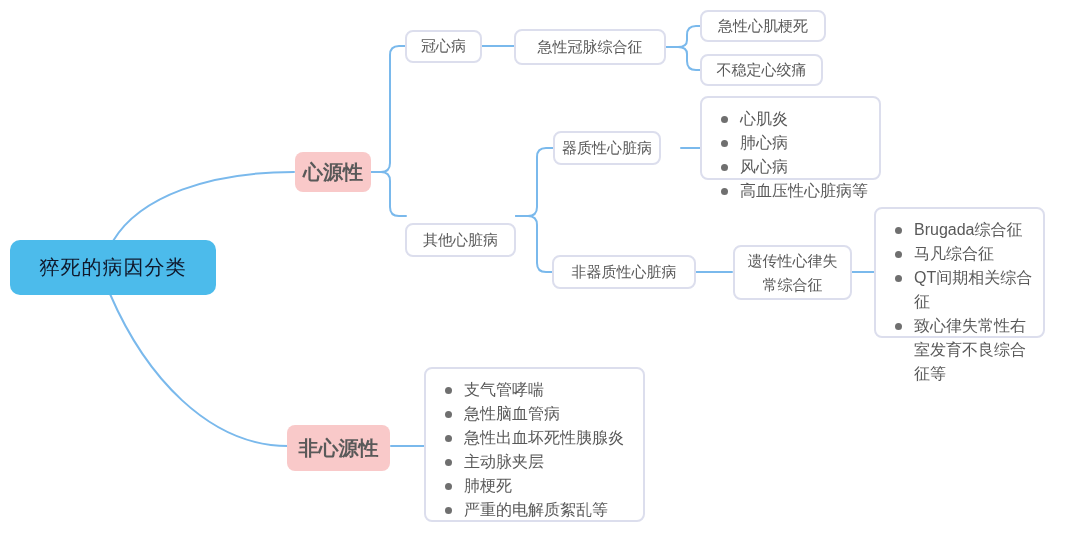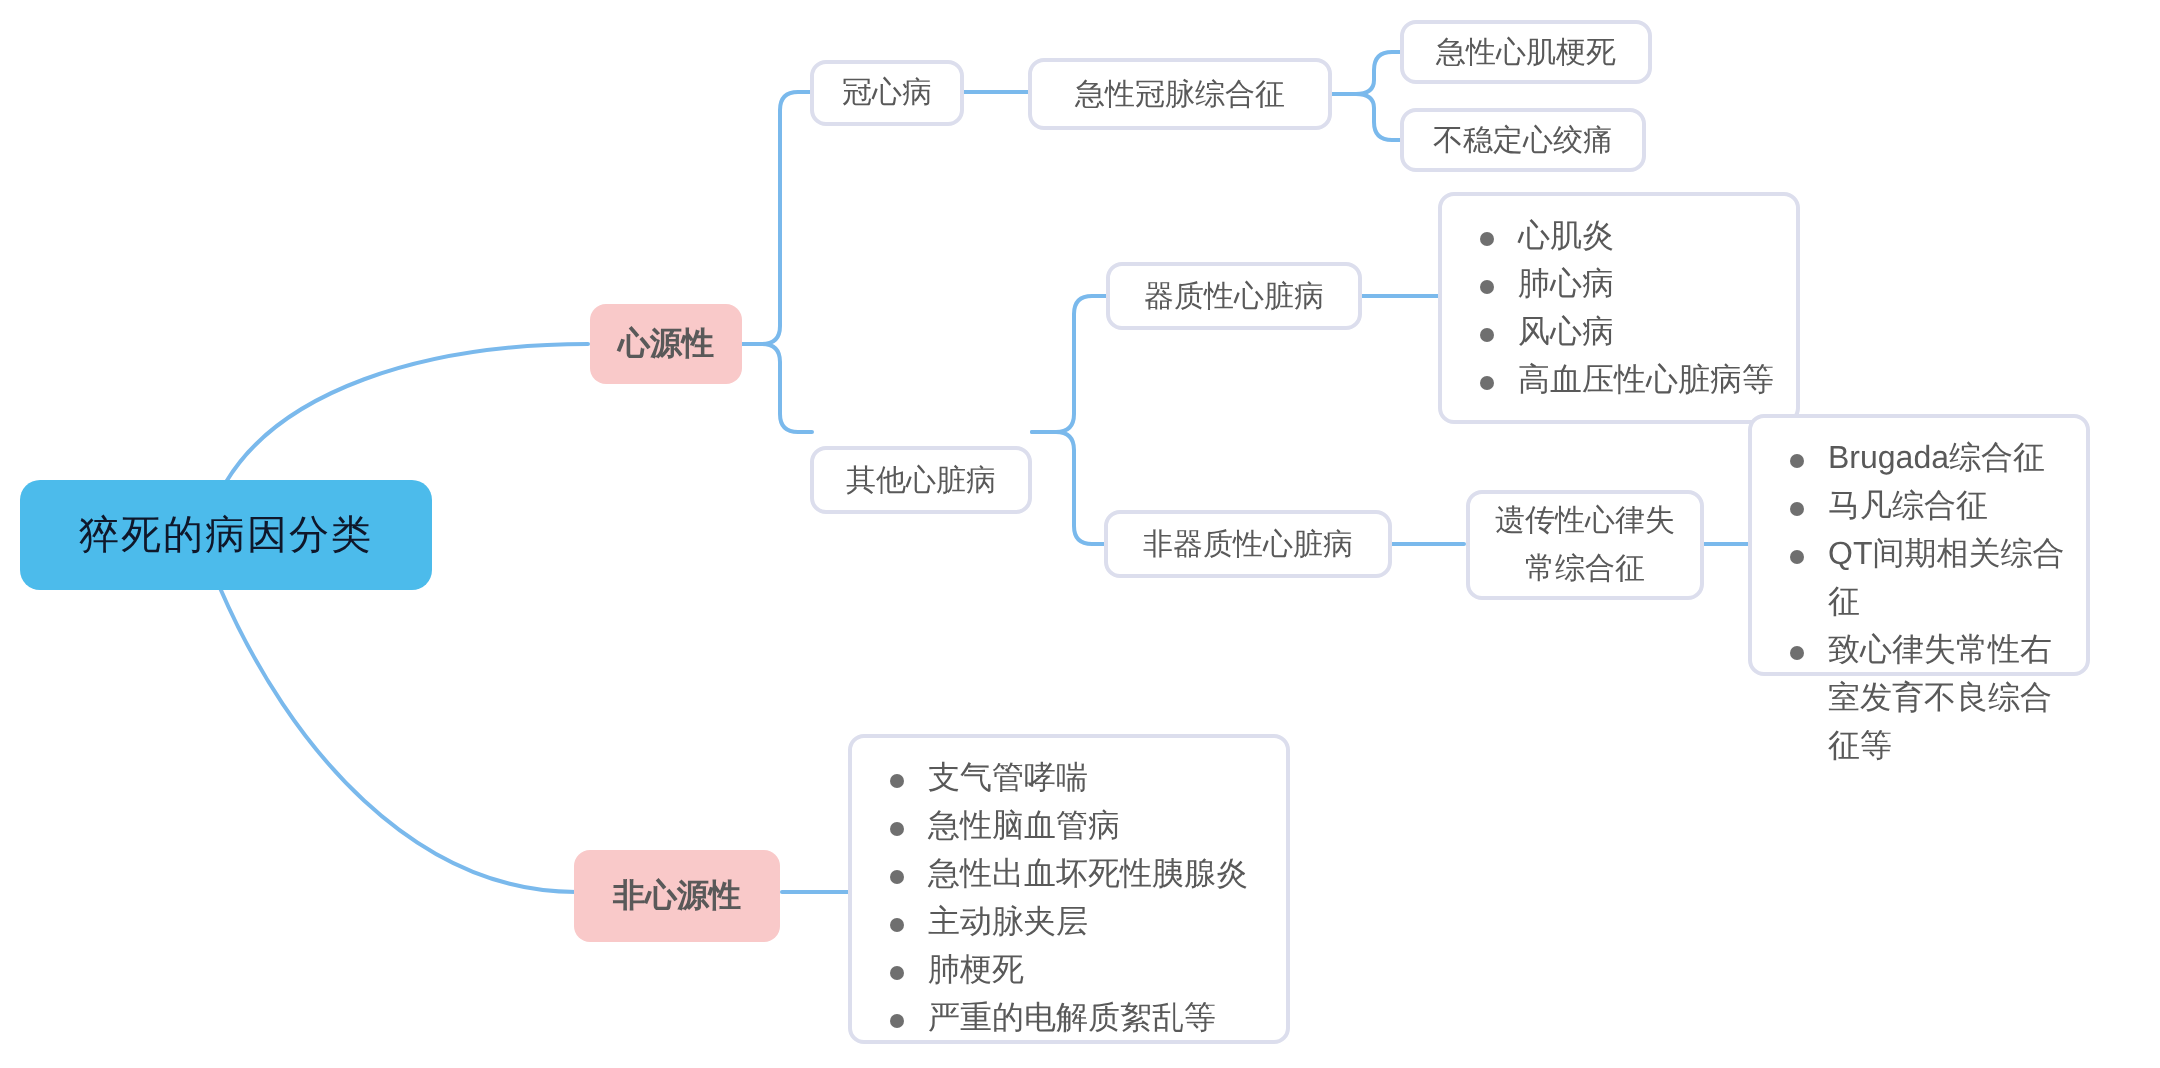--- a/index.html
+++ b/index.html
@@ -15,54 +15,54 @@
   .node { position:absolute; color:#595959; }
 
   .root-node {
     left:10px; top:240px; width:206px; height:55px;
     background:#4CBBEB; border-radius:10px; color:#0f172a;
     font-size:20px; letter-spacing:1px;
     display:flex; align-items:center; justify-content:center;
     white-space:nowrap;
   }
   .branch-node {
-    background:#F9C9C9; border-radius:8px; font-weight:bold; font-size:16px;
+    background:#F9C9C9; border-radius:8px; font-weight:bold; font-size:20px;
     display:flex; align-items:center; justify-content:center; white-space:nowrap;
   }
   .branch-cardio { left:295px; top:152px; width:76px;  height:40px; }
   .branch-noncardio { left:287px; top:425px; width:103px; height:46px; }
 
   .leaf-node {
     background:#ffffff; border:2px solid #DCDEED; border-radius:8px;
     font-size:15px; display:flex; align-items:center; justify-content:center;
     white-space:nowrap; color:#595959;
   }
   .n-coronary   { left:405px; top:30px;  width:77px;  height:33px; }
   .n-acs        { left:514px; top:29px;  width:152px; height:36px; }
   .n-ami        { left:700px; top:10px;  width:126px; height:32px; }
   .n-ua         { left:700px; top:54px;  width:123px; height:32px; }
-  .n-organic    { left:553px; top:131px; width:128px; height:34px;text-align:right; }
+  .n-organic    { left:553px; top:131px; width:108px; height:34px;text-align:right; }
   .n-other      { left:405px; top:199px; width:111px; height:34px;margin-top:24px; }
   .n-nonorganic { left:552px; top:255px; width:144px; height:34px; }
   .n-hereditary {
     left:733px; top:245px; width:119px; height:55px;
     white-space:normal; text-align:center; line-height:24px; padding:0 10px;
   }
 
   .list-box {
     position:absolute; background:#ffffff; border:2px solid #DCDEED; border-radius:8px;
     padding:9px 10px 9px 12px; color:#595959; font-size:16px;
   }
   .list-box ul { list-style:none; }
   .list-box li { position:relative; padding-left:26px; line-height:24px; }
   .list-box li::before {
     content:""; position:absolute; left:7px; top:9px;
     width:7px; height:7px; border-radius:50%; background:#6F6F6F;
   }
-  .lb-organic    { left:719px; top:96px;  width:181px; height:116px; }
+  .lb-organic    { left:700px; top:96px;  width:181px; height:84px; }
   .lb-hereditary { left:874px; top:207px; width:171px; height:131px; }
   .lb-noncardio  { left:424px; top:367px; width:221px; height:155px; }
 </style>
 </head>
 <body>
 
 <div class="canvas">
 
   <svg class="connectors" viewBox="0 0 1080 534">
     <path d="M 113 241 C 140 196 210 172 294 172"></path>

